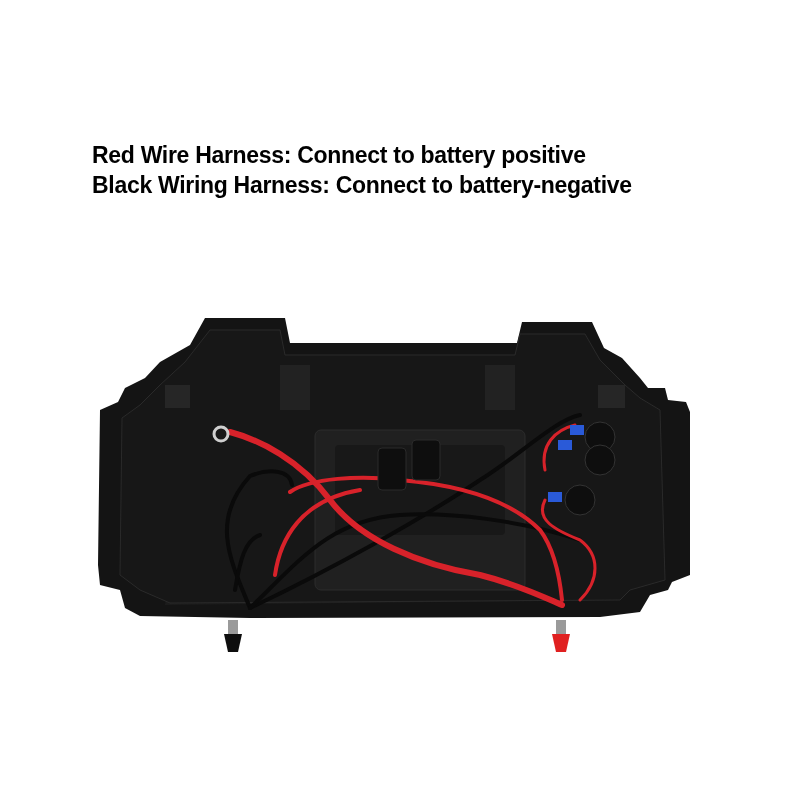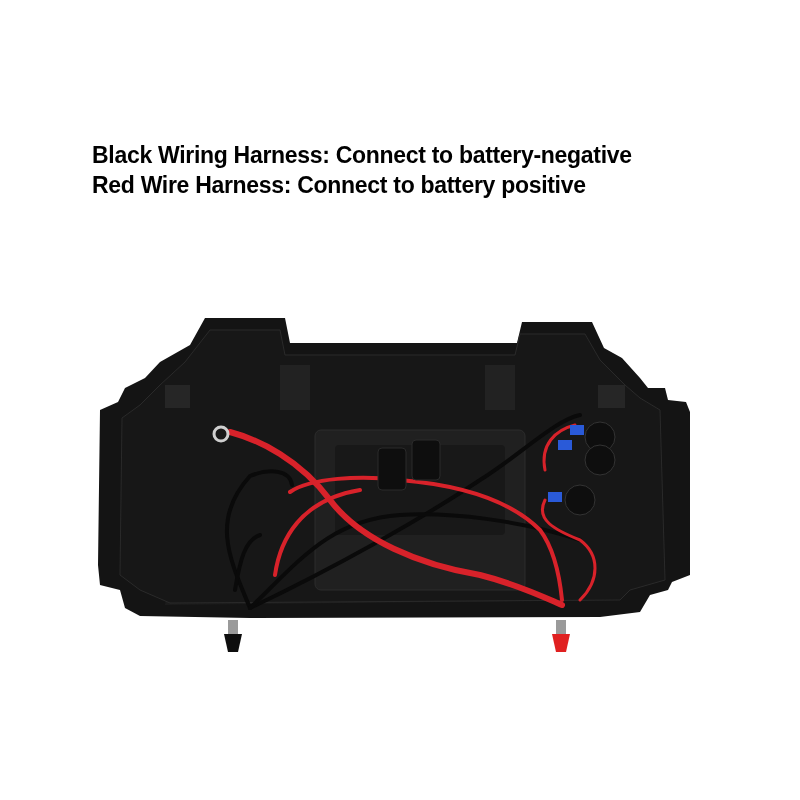--- a/index.html
+++ b/index.html
@@ -5,22 +5,22 @@
   html,body{margin:0;padding:0;background:#ffffff;}
   body{width:800px;height:800px;position:relative;overflow:hidden;font-family:"Liberation Sans","DejaVu Sans",sans-serif;}
   .caption{position:absolute;left:92px;top:140px;color:#000;font-weight:bold;font-size:23px;line-height:30px;letter-spacing:-0.3px;}
   .caption div{white-space:nowrap;}
   .photo{position:absolute;left:0;top:0;width:800px;height:800px;}
 </style>
 </head>
 <body>
 
 <div class="caption">
+  <div>Red Wire Harness: Connect to battery positive</div>
   <div>Black Wiring Harness: Connect to battery-negative</div>
-  <div>Red Wire Harness: Connect to battery positive</div>
 </div>
 
 <svg class="photo" viewBox="0 0 800 800" xmlns="http://www.w3.org/2000/svg">
 
   <path d="M205 318 L285 318 L290 343 L517 343 L522 322 L592 322 L604 348 L622 358 L640 378 L648 388 L665 388 L668 400 L686 402 L690 412 L690 575 L672 582 L668 590 L650 595 L640 612 L600 617 L250 618 L140 616 L125 608 L120 590 L100 585 L98 565 L100 410 L118 402 L125 388 L145 378 L160 362 L190 345 Z" fill="#141414"></path>
 
   <path d="M190 440 L610 440 L620 600 L165 605 Z" fill="#1c1c1c"></path>
 
   <path d="M210 330 L280 330 L285 355 L515 355 L520 334 L585 334 L600 360 L625 385 L640 398 L660 410 L665 580 L630 590 L620 600 L170 603 L140 590 L120 575 L122 418 L140 405 L160 385 L185 362 Z" fill="#171717" stroke="#2a2a2a" stroke-width="1"></path>
 

